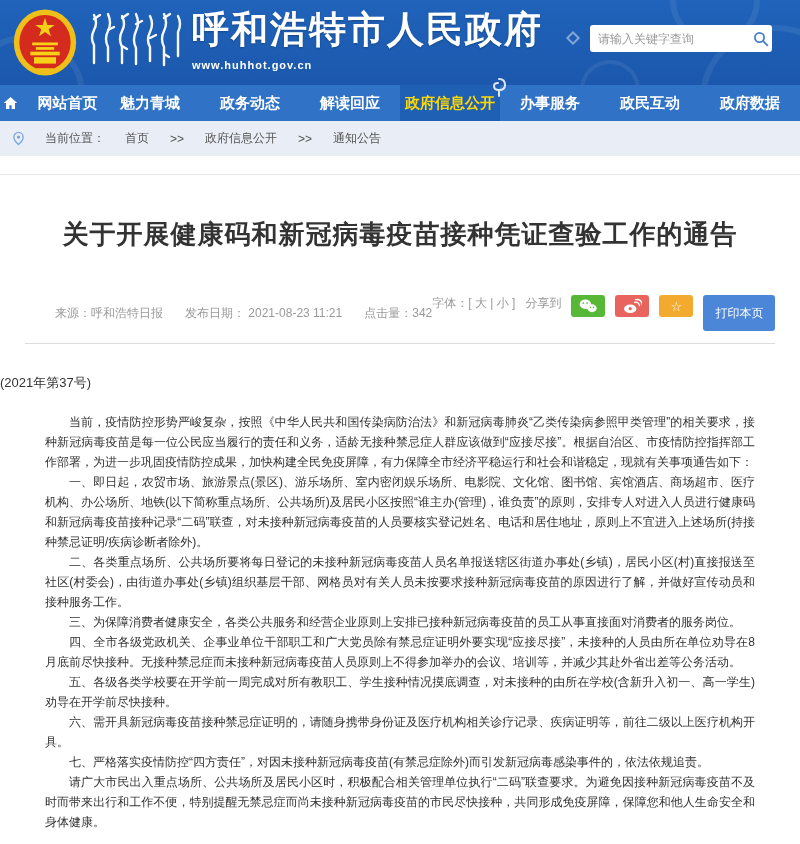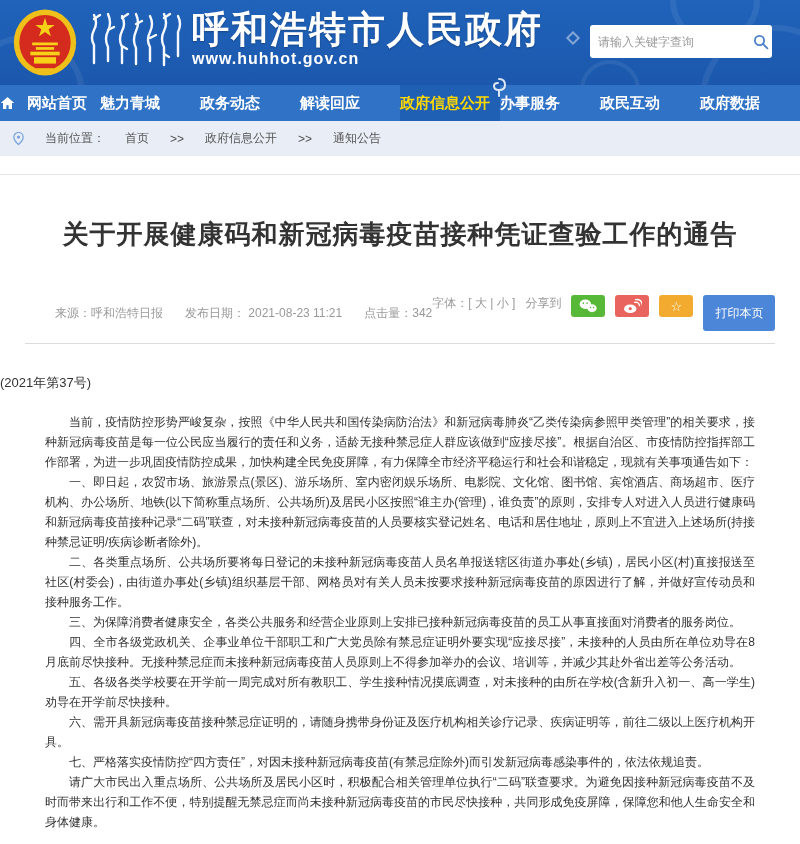--- a/index.html
+++ b/index.html
@@ -10,31 +10,31 @@
   .site-header { position:relative; height:85px; background:linear-gradient(180deg,#2063ba 0%,#1b58ad 100%); overflow:hidden; }
   .cloud-deco { position:absolute; border:6px solid rgba(255,255,255,0.07); border-radius:50%; }
   .cloud-deco.c1 { width:120px; height:120px; left:-35px; bottom:-70px; }
   .cloud-deco.c2 { width:90px; height:90px; right:40px; top:-45px; }
   .cloud-deco.c3 { width:150px; height:150px; right:-50px; bottom:-90px; }
   .cloud-deco.c4 { width:60px; height:60px; right:160px; bottom:-35px; border-width:4px; }
   .emblem { position:absolute; left:12px; top:7px; width:66px; height:71px; }
   .mongolian { position:absolute; left:88px; top:10px; width:96px; height:66px; }
   .site-titles { position:absolute; left:192px; top:13px; color:#fff; }
   .site-name { font-size:37px; font-weight:700; letter-spacing:2px; line-height:34px; text-shadow:0 1px 2px rgba(0,0,0,0.25); }
-  .site-url { font-size:16px; font-weight:700; letter-spacing:1px; margin-top:3px; }
-  .search-wrap { position:absolute; right:28px; top:25px; width:182px; height:33px; background:#fff; border-radius:3px; display:flex; align-items:center; padding:0 8px; }
+  .site-url { font-size:11px; font-weight:700; letter-spacing:1px; margin-top:12px; }
+  .search-wrap { position:absolute; right:28px; top:25px; width:182px; height:27px; background:#fff; border-radius:3px; display:flex; align-items:center; padding:0 8px; }
   .search-input { border:none; outline:none; flex:1; font-size:12px; color:#333; font-family:inherit; background:transparent; }
   .search-input::placeholder { color:#999; }
   .search-icon-btn { width:16px; height:16px; cursor:pointer; flex:0 0 auto; }
   .search-deco { position:absolute; top:33px; width:10px; height:10px; border:2px solid rgba(255,255,255,0.45); transform:rotate(45deg); }
   .search-deco.left { right:222px; }
 
   
   .main-nav { position:relative; display:flex; height:36px; background:#3072c6; }
-  .nav-item { flex:1; display:flex; align-items:center; justify-content:flex-start; gap:12px; color:#fff; font-size:15px; font-weight:700; cursor:pointer; white-space:nowrap; }
+  .nav-item { flex:1; display:flex; align-items:center; justify-content:center; gap:20px; color:#fff; font-size:15px; font-weight:700; cursor:pointer; white-space:nowrap; }
   .nav-item.active { background:#1f5fb4; color:#ffd800; }
   .nav-cloud { position:absolute; left:486px; top:-8px; opacity:.85; }
 
   
   .breadcrumb { display:flex; align-items:center; height:35px; background:#e9eef6; padding-left:12px; font-size:12px; color:#555; gap:20px; }
   .breadcrumb a { color:#555; text-decoration:none; cursor:pointer; }
   .crumb-sep { margin:0 1px; }
 
   
   .content-topline { margin-top:18px; border-top:1px solid #e6e6e6; }

